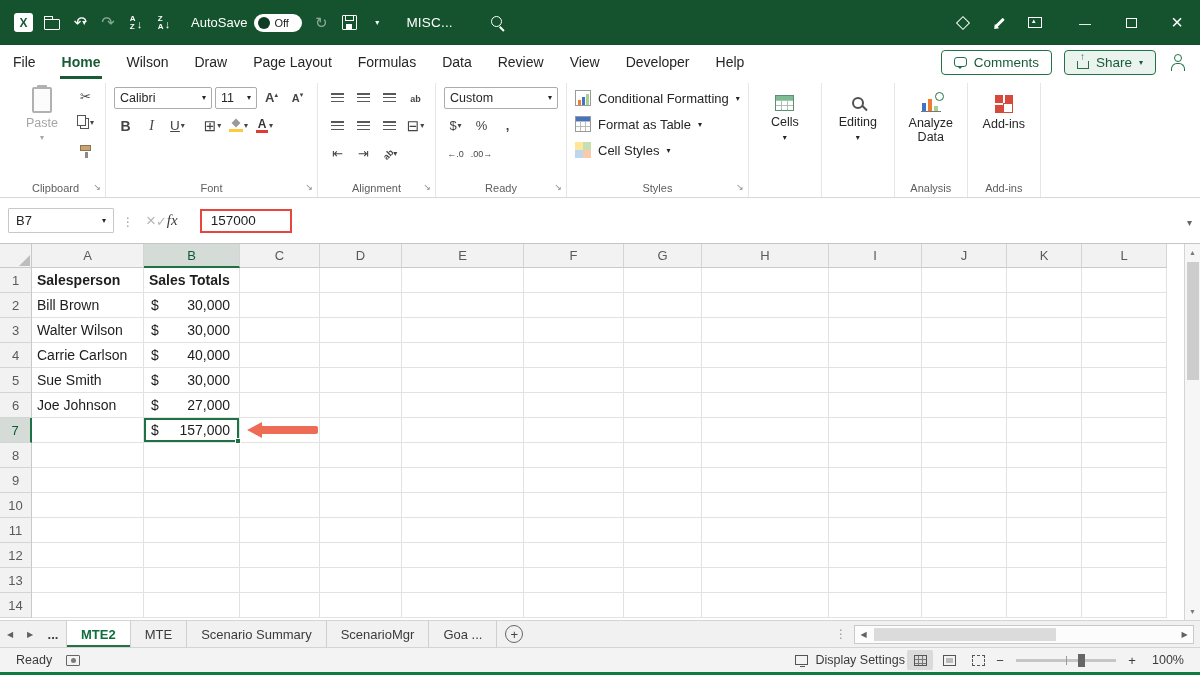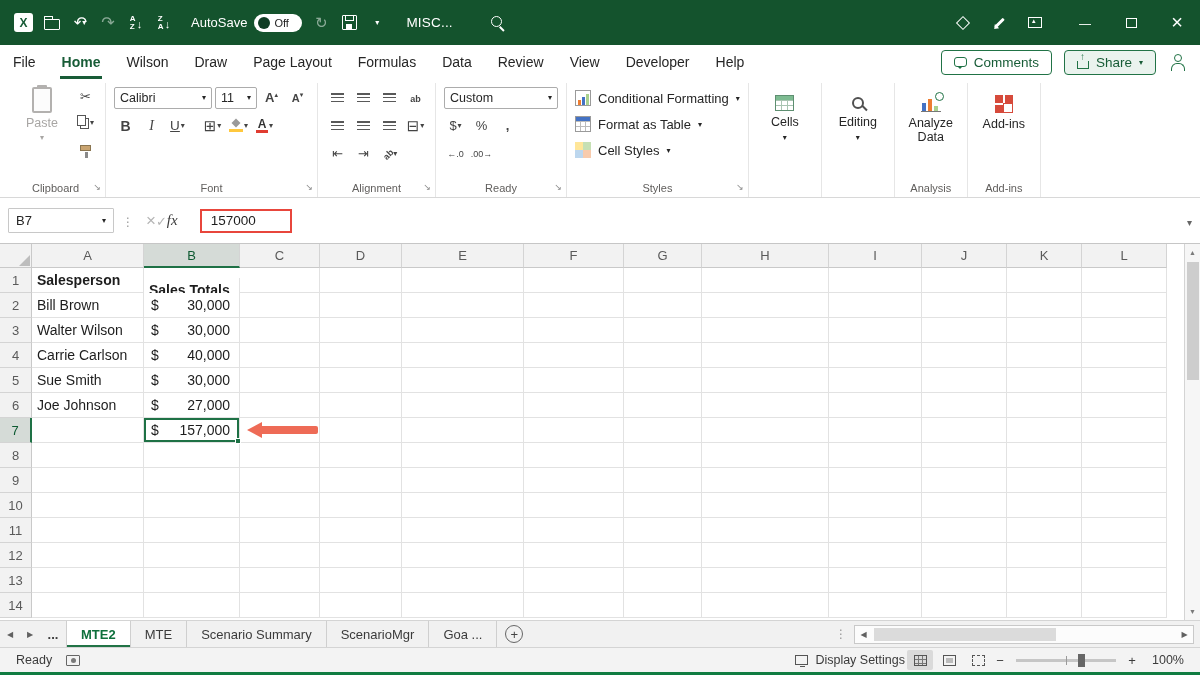--- a/index.html
+++ b/index.html
@@ -531,21 +531,21 @@
           <div class="colh" style="width: 127px;">H</div>
           <div class="colh" style="width: 93px;">I</div>
           <div class="colh" style="width: 85px;">J</div>
           <div class="colh" style="width: 75px;">K</div>
           <div class="colh" style="width: 85px;">L</div>
         </div>
       <div>
           <div class="grow">
             <div class="rowh">1</div>
             <div class="gcell b" style="width: 112px;">Salesperson</div>
-            <div class="gcell b" style="width: 96px; margin-top: 10px;">Sales Totals</div>
+            <div class="gcell b" style="width: 96px;">Sales Totals</div>
             <div class="gcell" style="width: 80px;"></div>
             <div class="gcell" style="width: 82px;"></div>
             <div class="gcell" style="width: 122px;"></div>
             <div class="gcell" style="width: 100px;"></div>
             <div class="gcell" style="width: 78px;"></div>
             <div class="gcell" style="width: 127px;"></div>
             <div class="gcell" style="width: 93px;"></div>
             <div class="gcell" style="width: 85px;"></div>
             <div class="gcell" style="width: 75px;"></div>
             <div class="gcell" style="width: 85px;"></div>

